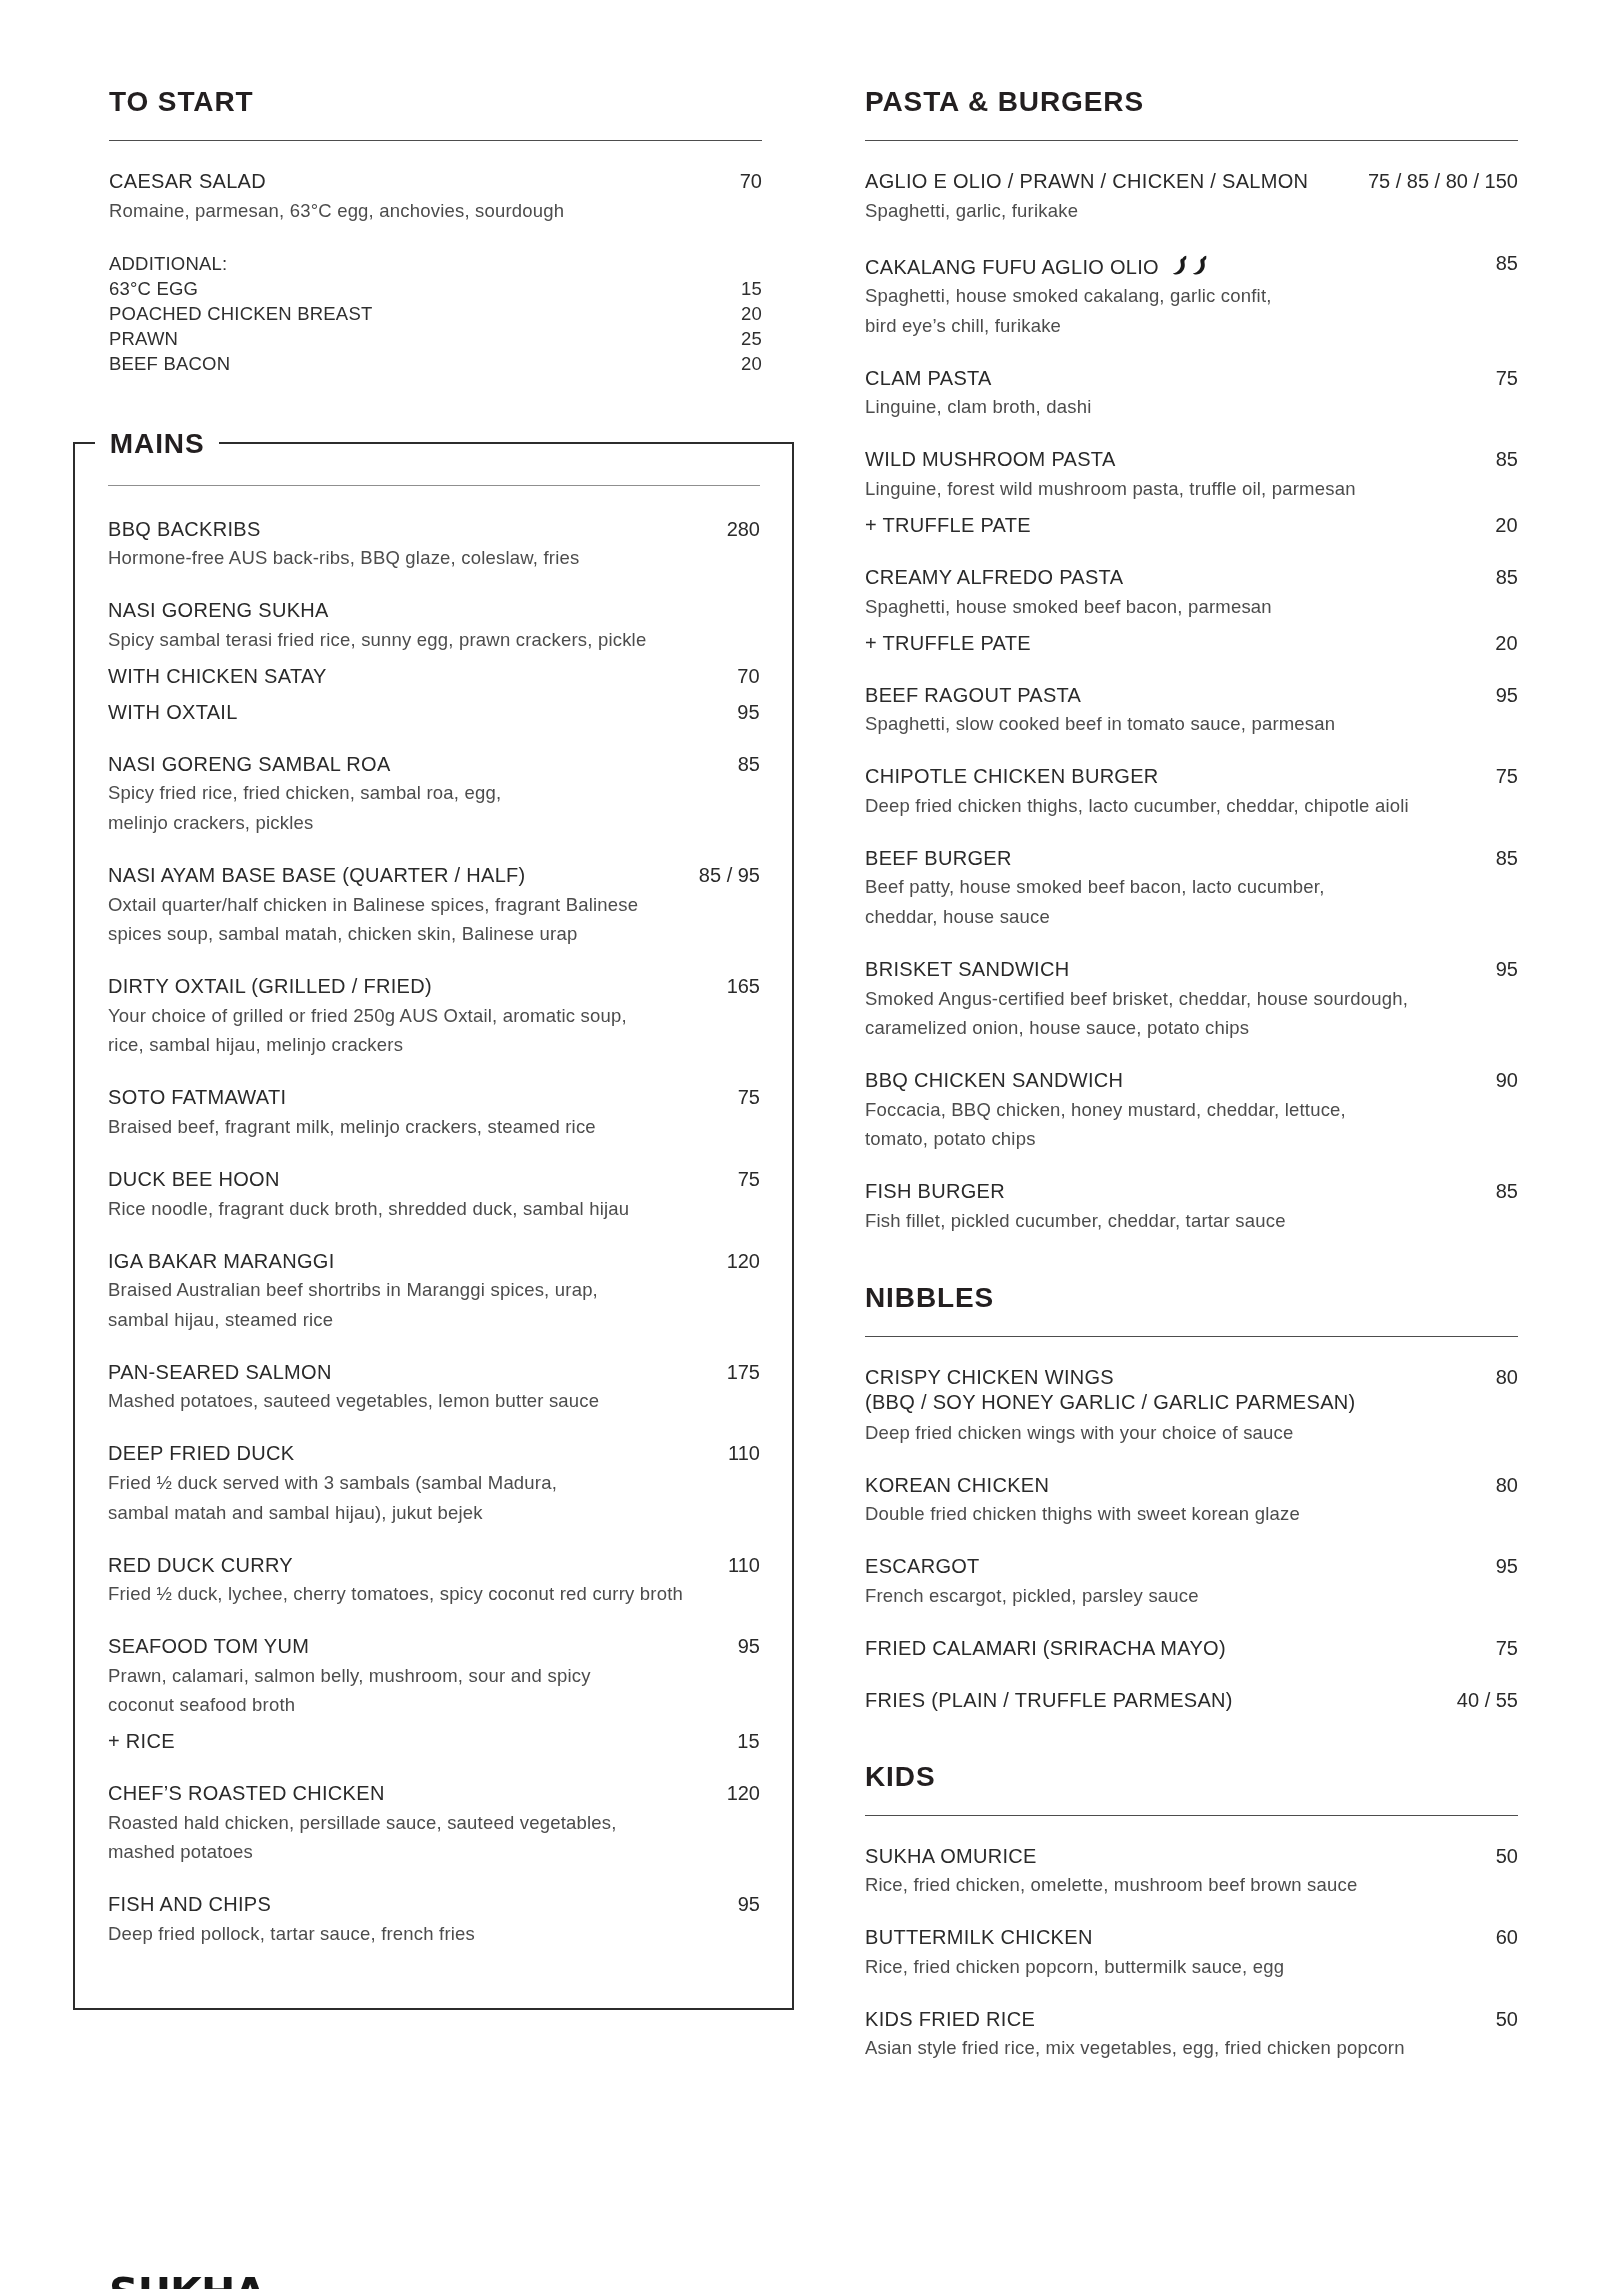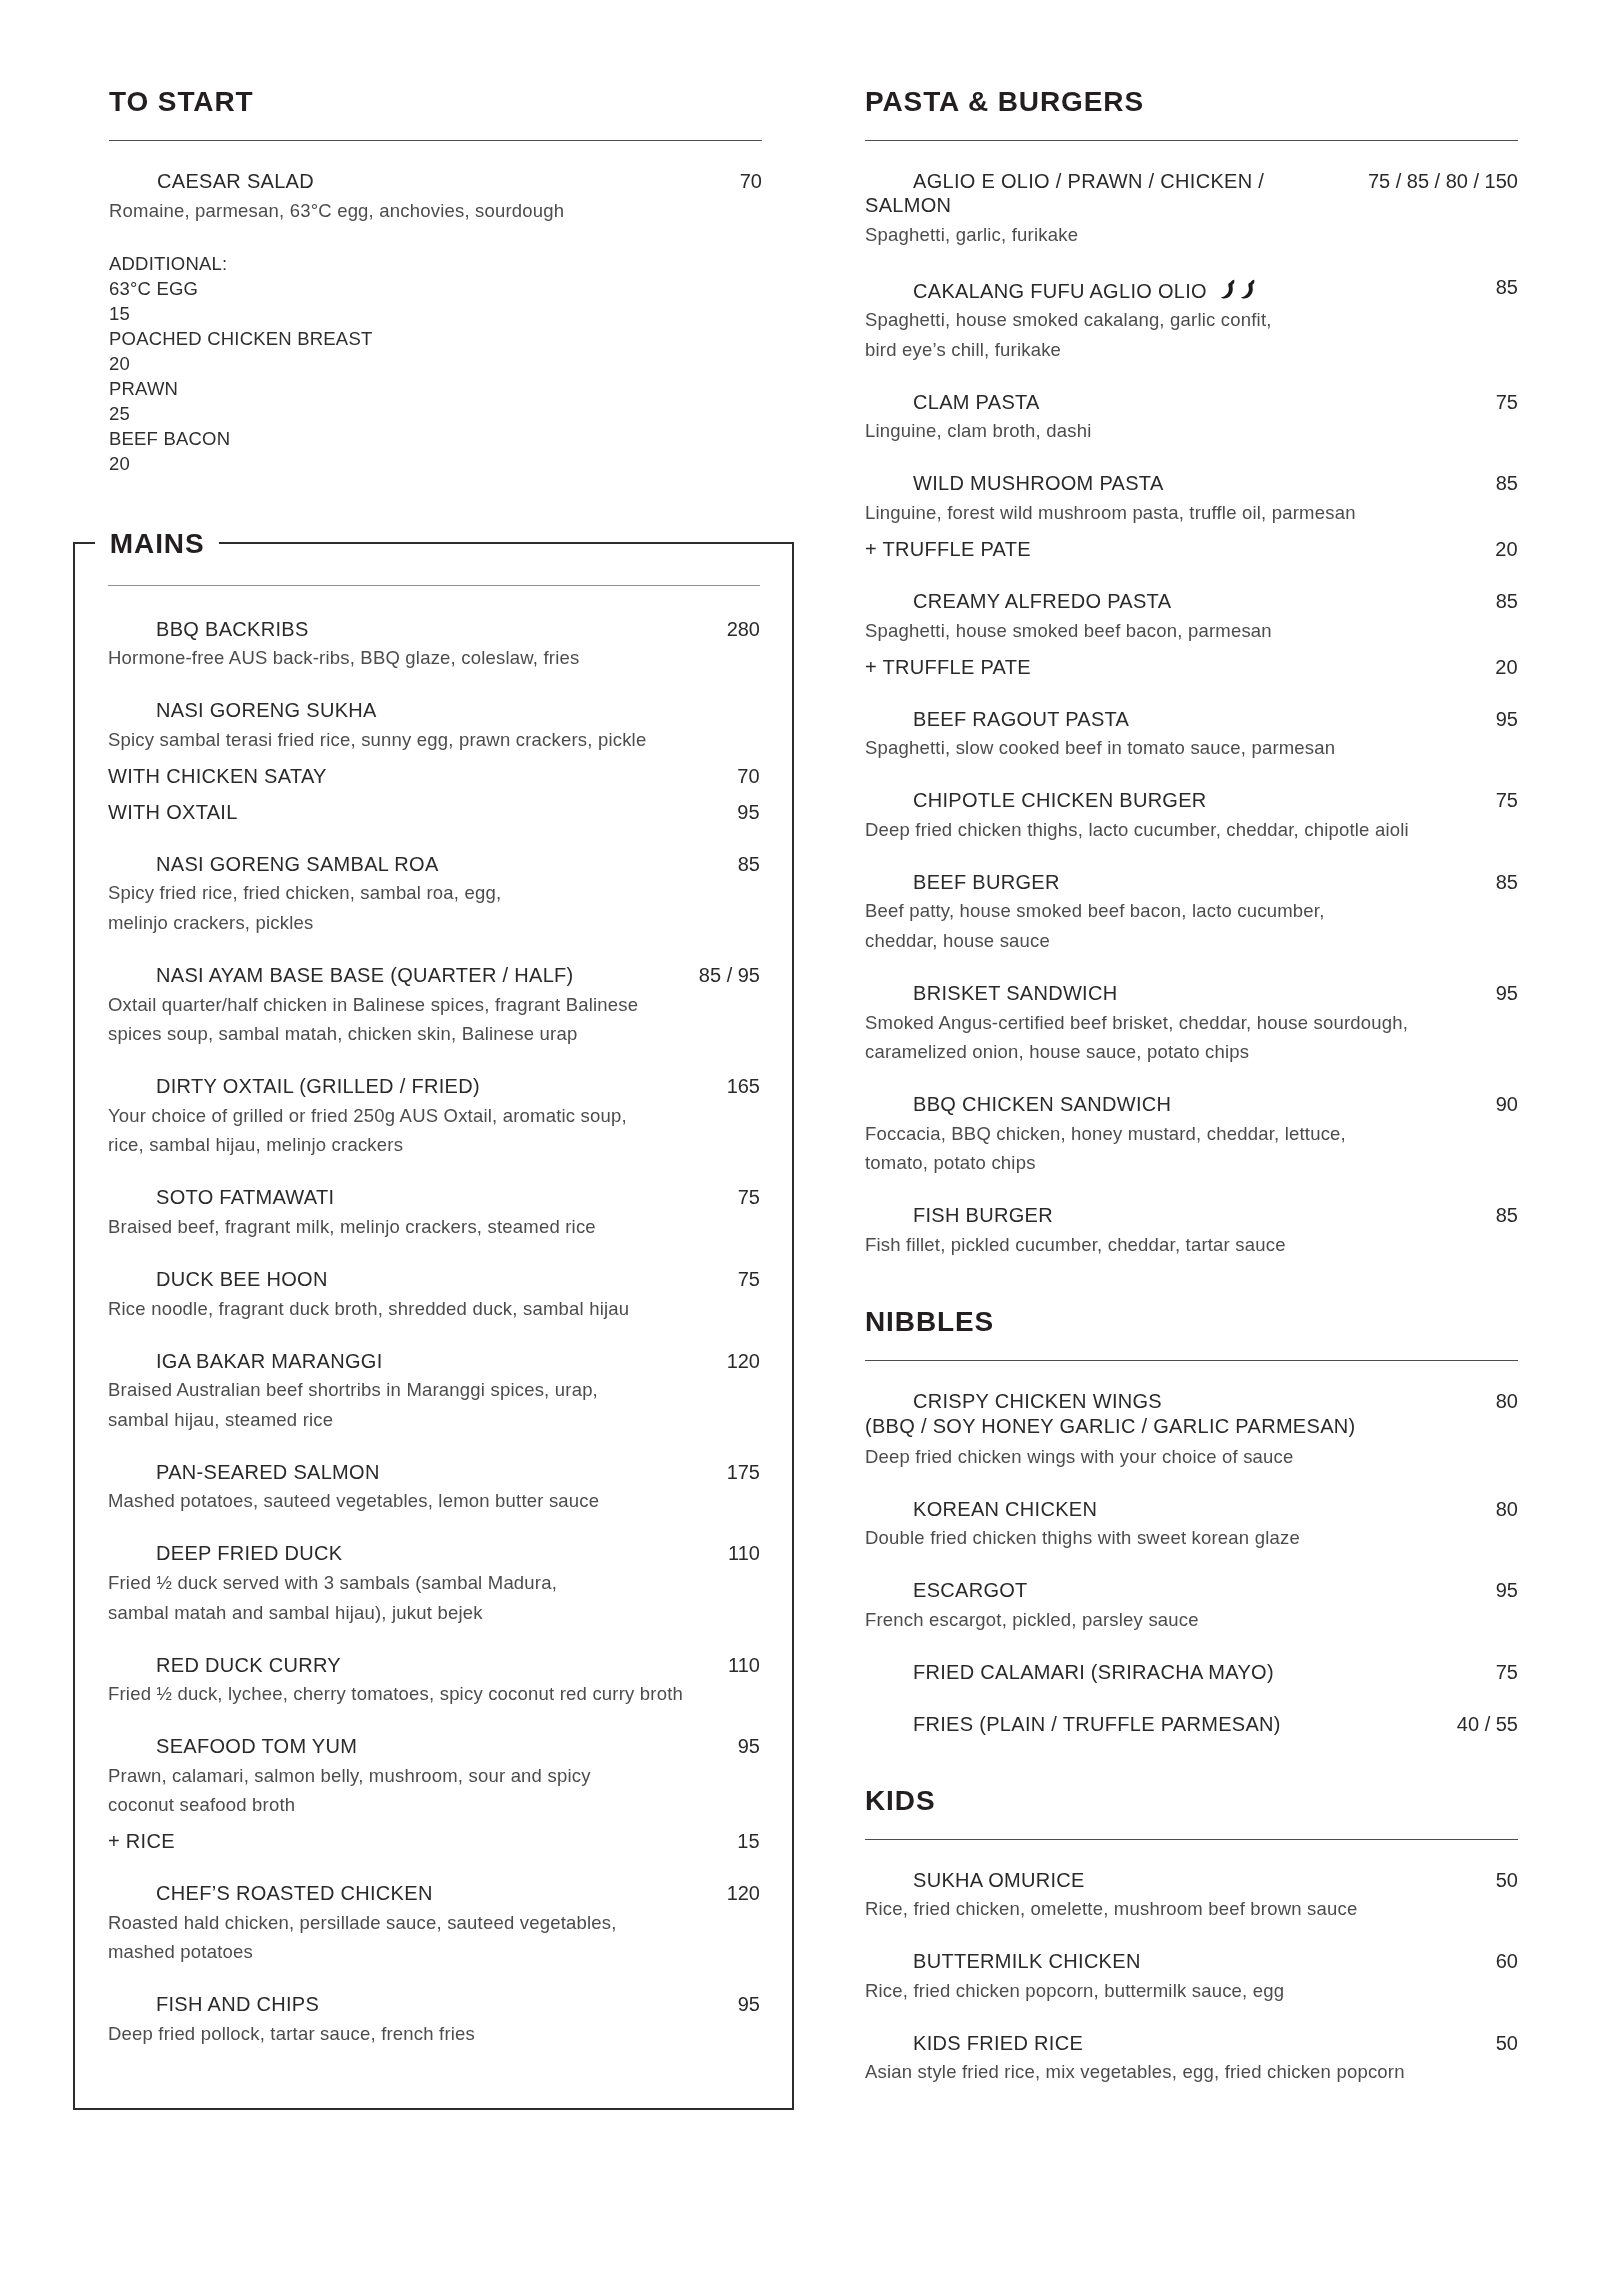--- a/index.html
+++ b/index.html
@@ -13,28 +13,28 @@
   .col-left{width:653px;flex:none;}
   .col-right{width:653px;flex:none;margin-left:103px;}
 
   .section-title{font-size:28px;font-weight:700;letter-spacing:0.9px;color:#231f20;line-height:33px;}
   .section-rule{border:none;border-top:1.8px solid #4d4d4d;margin:22px 0 28px 0;height:0;}
   .section + .section{margin-top:48px;}
 
   .item{margin-bottom:28px;}
   .item-head{display:flex;justify-content:space-between;align-items:flex-start;}
   .item-name{font-size:20px;line-height:24px;color:#2a2a2a;letter-spacing:0.3px;}
-  .item-name .nm-txt{display:inline;margin-left:48px;}
+  .item-name .nm-txt{display:inline;}
   .item-name2{font-size:20px;line-height:26px;color:#2a2a2a;letter-spacing:0.3px;}
   .item-price{font-size:20px;line-height:24px;color:#2a2a2a;margin-left:18.5px;white-space:nowrap;}
   .item-desc{font-size:18.5px;line-height:25px;color:#4c4c4c;margin-top:4.6px;letter-spacing:0.2px;}
   .item-desc:first-of-type{margin-top:5.5px;}
   .sub-row{display:flex;justify-content:space-between;font-size:20px;line-height:24px;color:#2a2a2a;margin-top:12px;letter-spacing:0.3px;gap:48px;}
   .addl-heading{font-size:18.5px;line-height:25px;color:#2f2f2f;margin-top:24px;letter-spacing:0.2px;}
-  .small-row{display:flex;justify-content:space-between;font-size:18.5px;line-height:25px;color:#2f2f2f;letter-spacing:0.2px;flex-direction:column;}
+  .small-row{display:flex;justify-content:space-between;font-size:18.5px;line-height:25px;color:#2f2f2f;letter-spacing:0.2px;}
 
   .mains-box{
     position:relative;border:2.8px solid #2c2c2c;
     margin:66px -32px 0 -36px;
     padding:0 32px 34px 33px;
   }
   .box-title{position:absolute;top:-16.6px;left:20px;background:#fff;padding:0 14.8px;}
   .mains-box > .section-rule{border-top-color:#8f8f8f;margin:41px 0 31px 0;}
 
   .chili{display:inline-flex;gap:2.8px;margin-left:13px;transform:translateY(2.8px);}

